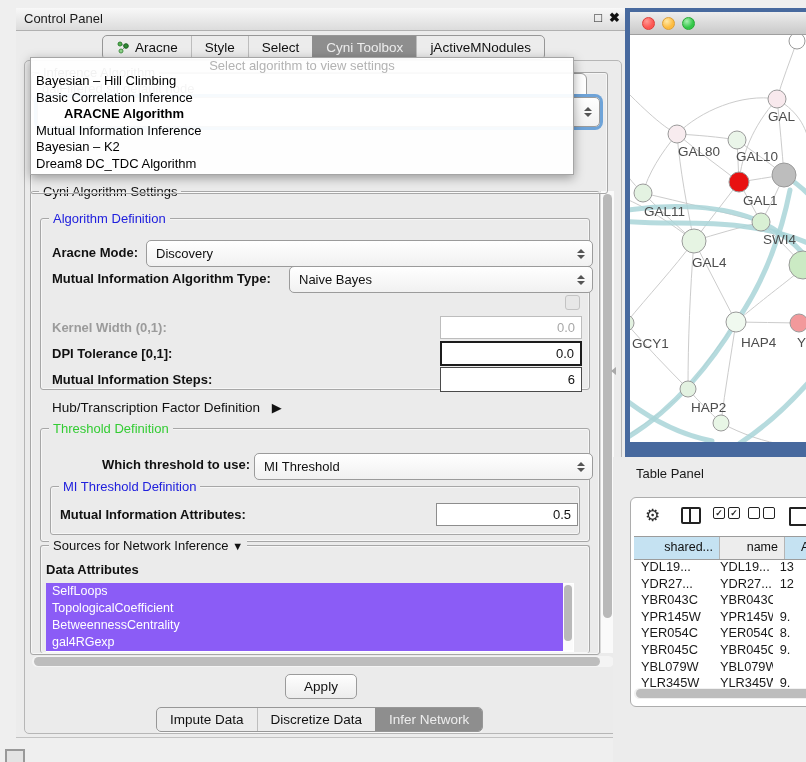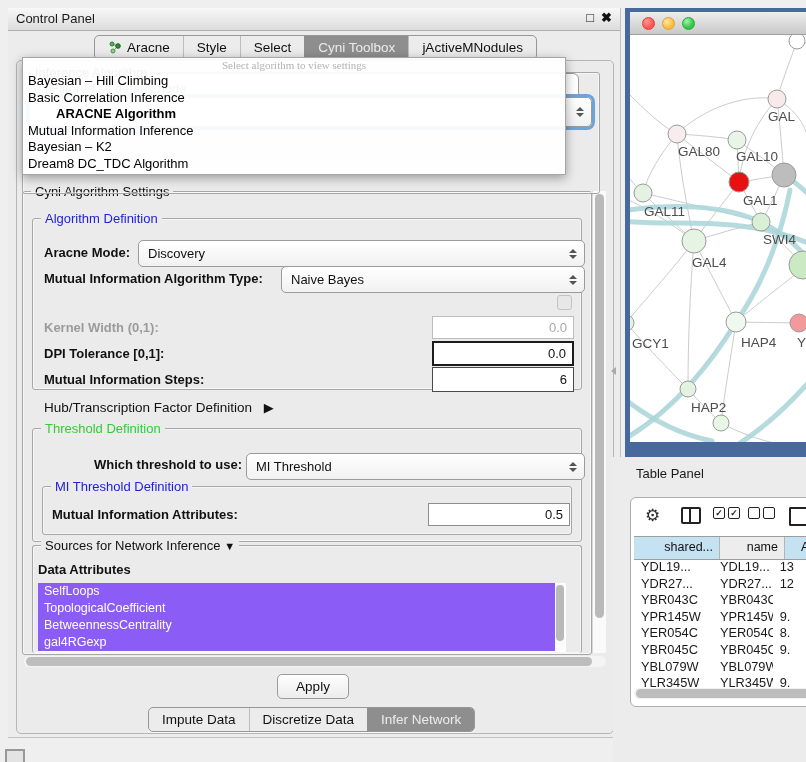--- a/index.html
+++ b/index.html
@@ -2,21 +2,21 @@
 <html><head>
 <meta charset="utf-8">
 <style>
   html,body{margin:0;padding:0;}
   body{width:806px;height:762px;overflow:hidden;background:#efefef;
        font-family:"Liberation Sans",sans-serif;-webkit-font-smoothing:antialiased;}
   #stage{position:relative;width:806px;height:762px;}
   .abs{position:absolute;}
 
   
-  #control-panel{left:8px;top:8px;width:612px;height:729px;background:#ececec;
+  #control-panel{left:16px;top:8px;width:612px;height:729px;background:#ececec;
     border-right:1px solid #c2c2c2;border-bottom:1px solid #c2c2c2;}
   .titlebar{left:0;top:0;width:612px;height:22px;
     background:linear-gradient(#f8f8f8,#dcdcdc);border-bottom:1px solid #b0b0b0;
     font-size:13px;color:#1a1a1a;}
   .titlebar .ttl{position:absolute;left:8px;top:3px;}
   .titlebar .wbtn{position:absolute;top:2px;font-size:13px;color:#111;font-weight:bold;cursor:default;}
   .titlebar .float{right:26px;}
   .titlebar .close{right:8px;}
 
   
@@ -69,21 +69,21 @@
   .checkbox{position:absolute;width:13px;height:13px;background:#e7e7e7;
     border:1px solid #c3c3c3;border-radius:3px;}
 
   .tri-right{display:inline-block;font-size:13px;color:#111;}
   .tri-down{display:inline-block;font-size:11px;color:#111;}
 
   
   #algo-popup{left:14px;top:49px;width:542px;height:116px;
     background:rgba(255,255,255,0.94);border:1px solid #a5a5a5;
     box-shadow:0 3px 10px rgba(0,0,0,.35);z-index:30;}
-  #algo-popup .ph{height:15px;text-align:center;font-size:11px;color:#b3b3b3;line-height:15px;font-family:Liberation Serif, serif;}
+  #algo-popup .ph{height:15px;text-align:center;font-size:13px;color:#b3b3b3;line-height:15px;}
   .dd-item{height:16.6px;line-height:16.6px;font-size:13px;color:#000;padding-left:5px;
     white-space:nowrap;cursor:default;}
   .dd-item.bold{font-weight:bold;margin-left:28px;}
 
   
   #bg-group{left:14px;top:64px;width:576px;height:120px;z-index:5;}
   #bg-combo{left:6px;top:24px;width:552px;height:28px;z-index:6;}
   #bg-field{left:6px;top:80px;width:556px;height:30px;background:#fff;
     border:1px solid #9b9b9b;border-radius:6px;z-index:6;font-size:13px;color:#444;
     display:flex;align-items:center;padding-left:10px;box-sizing:border-box;}

